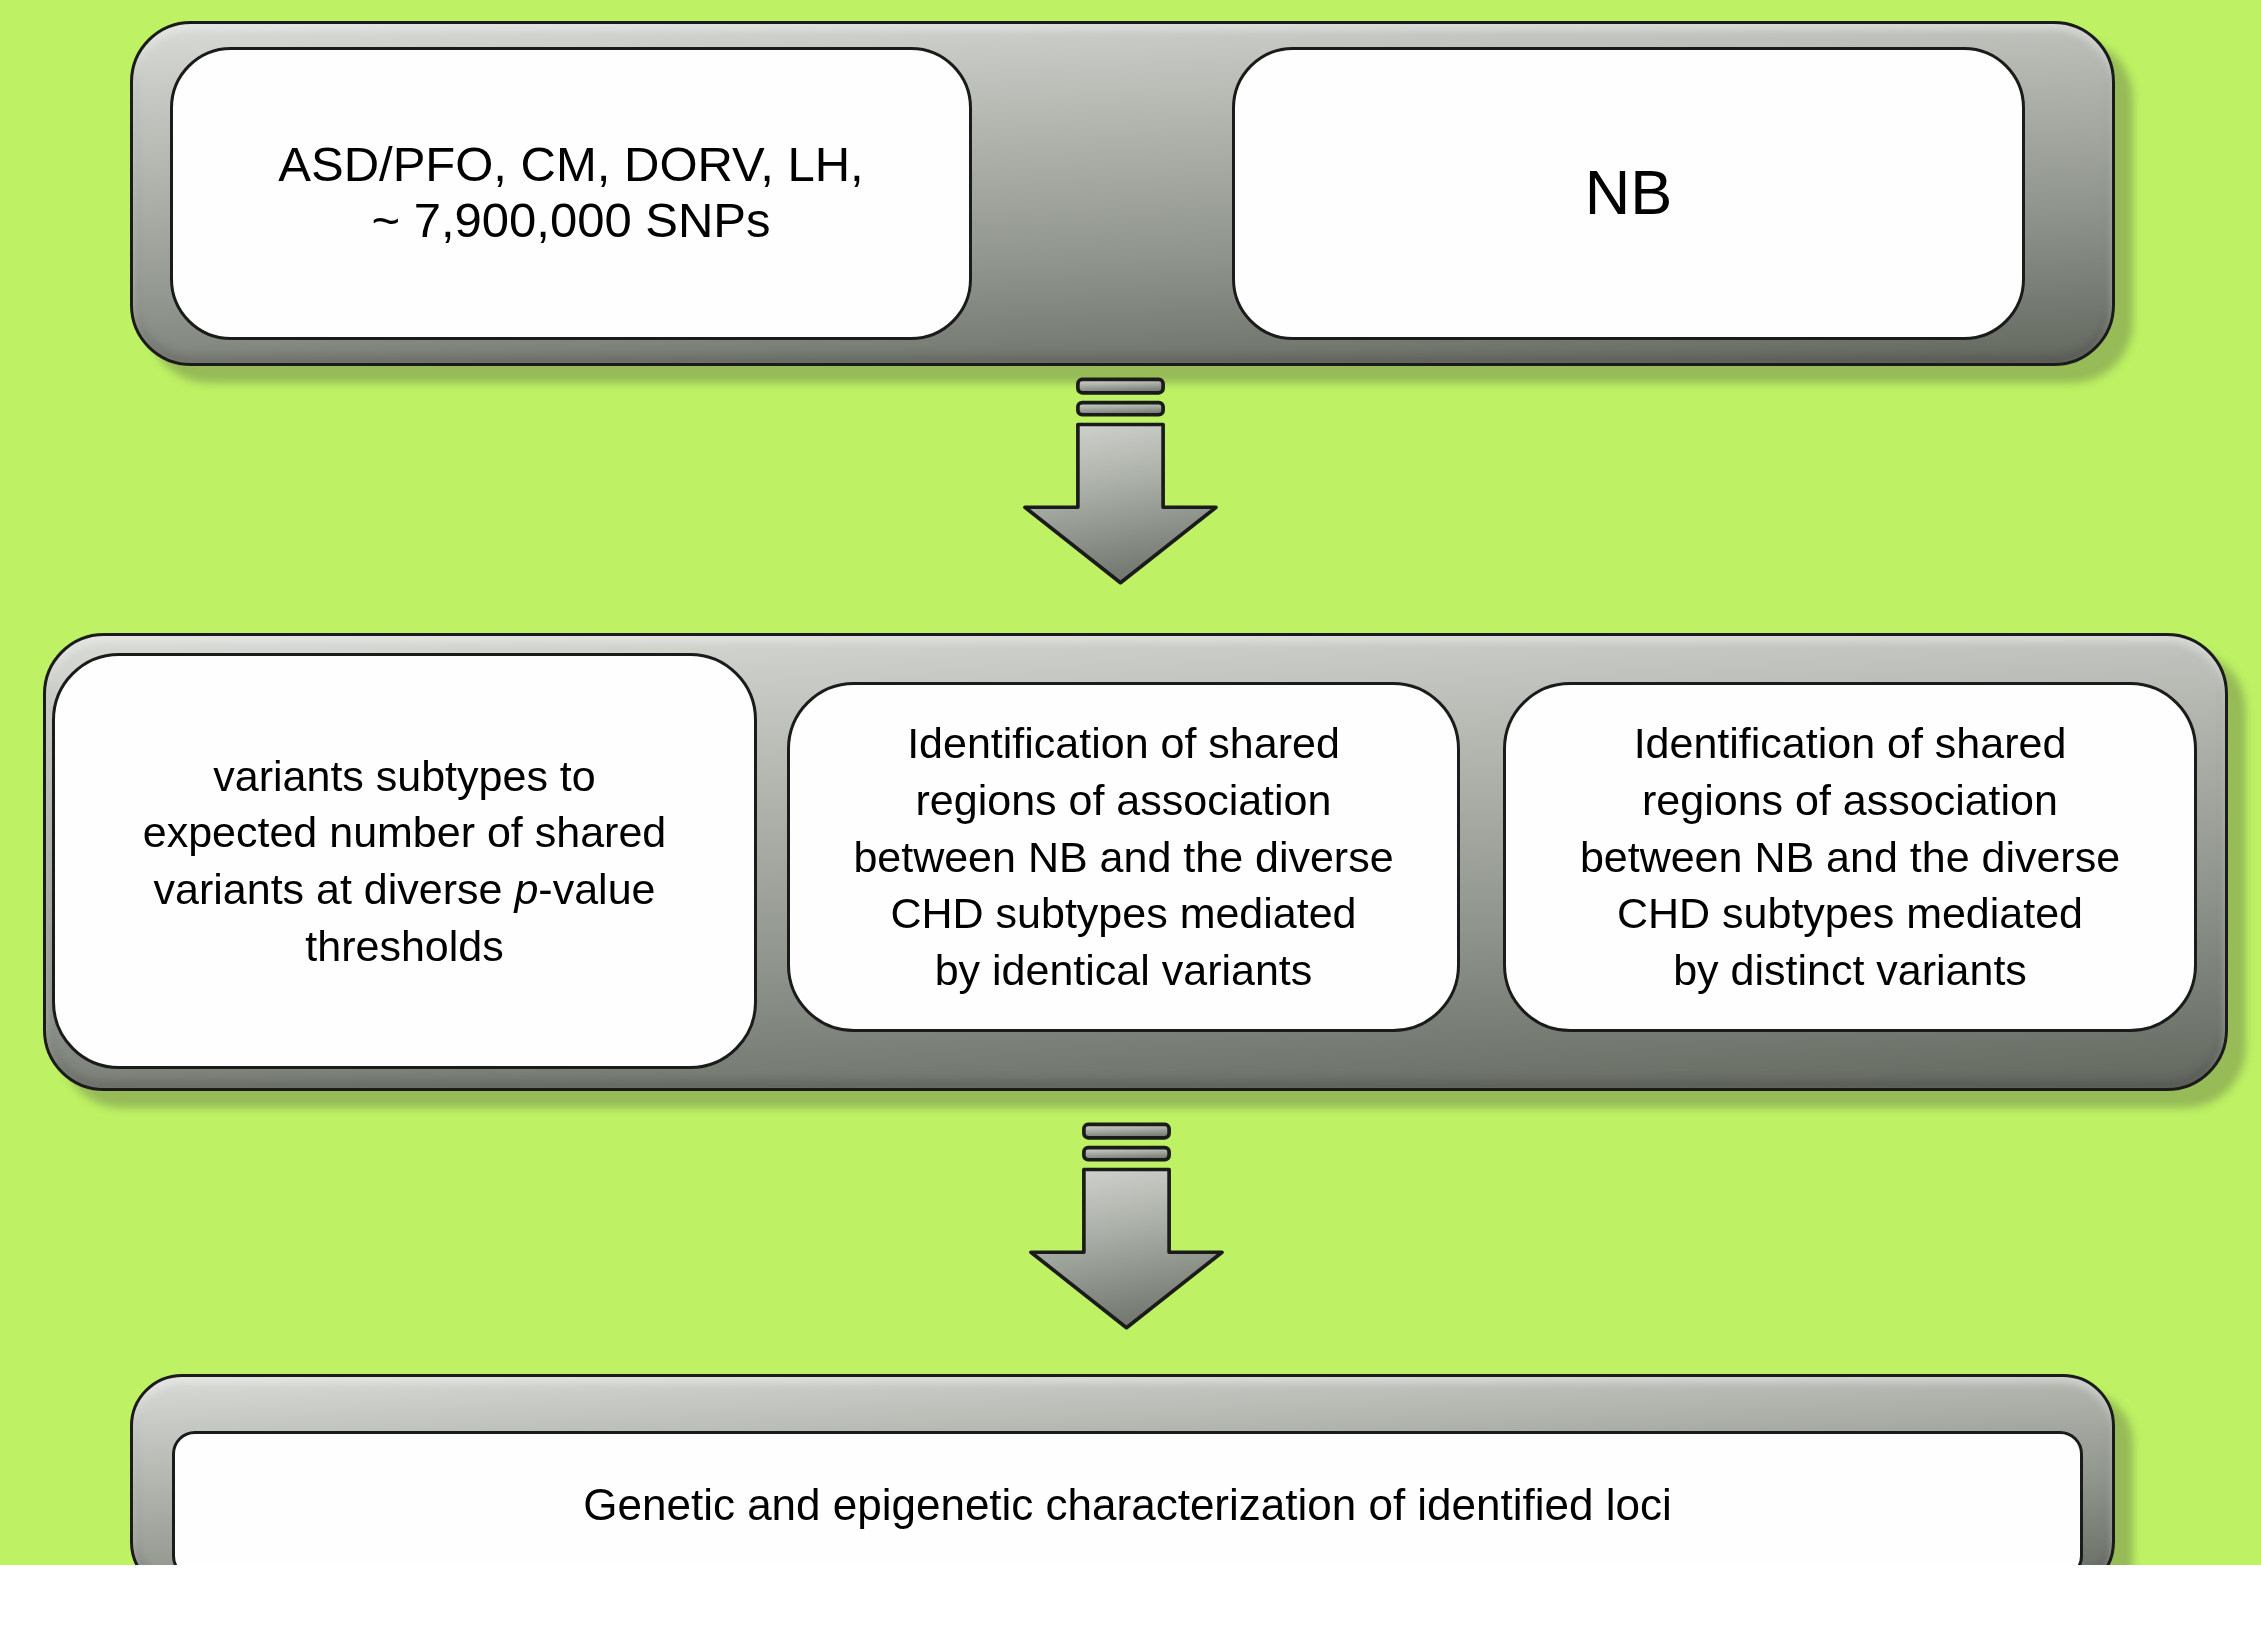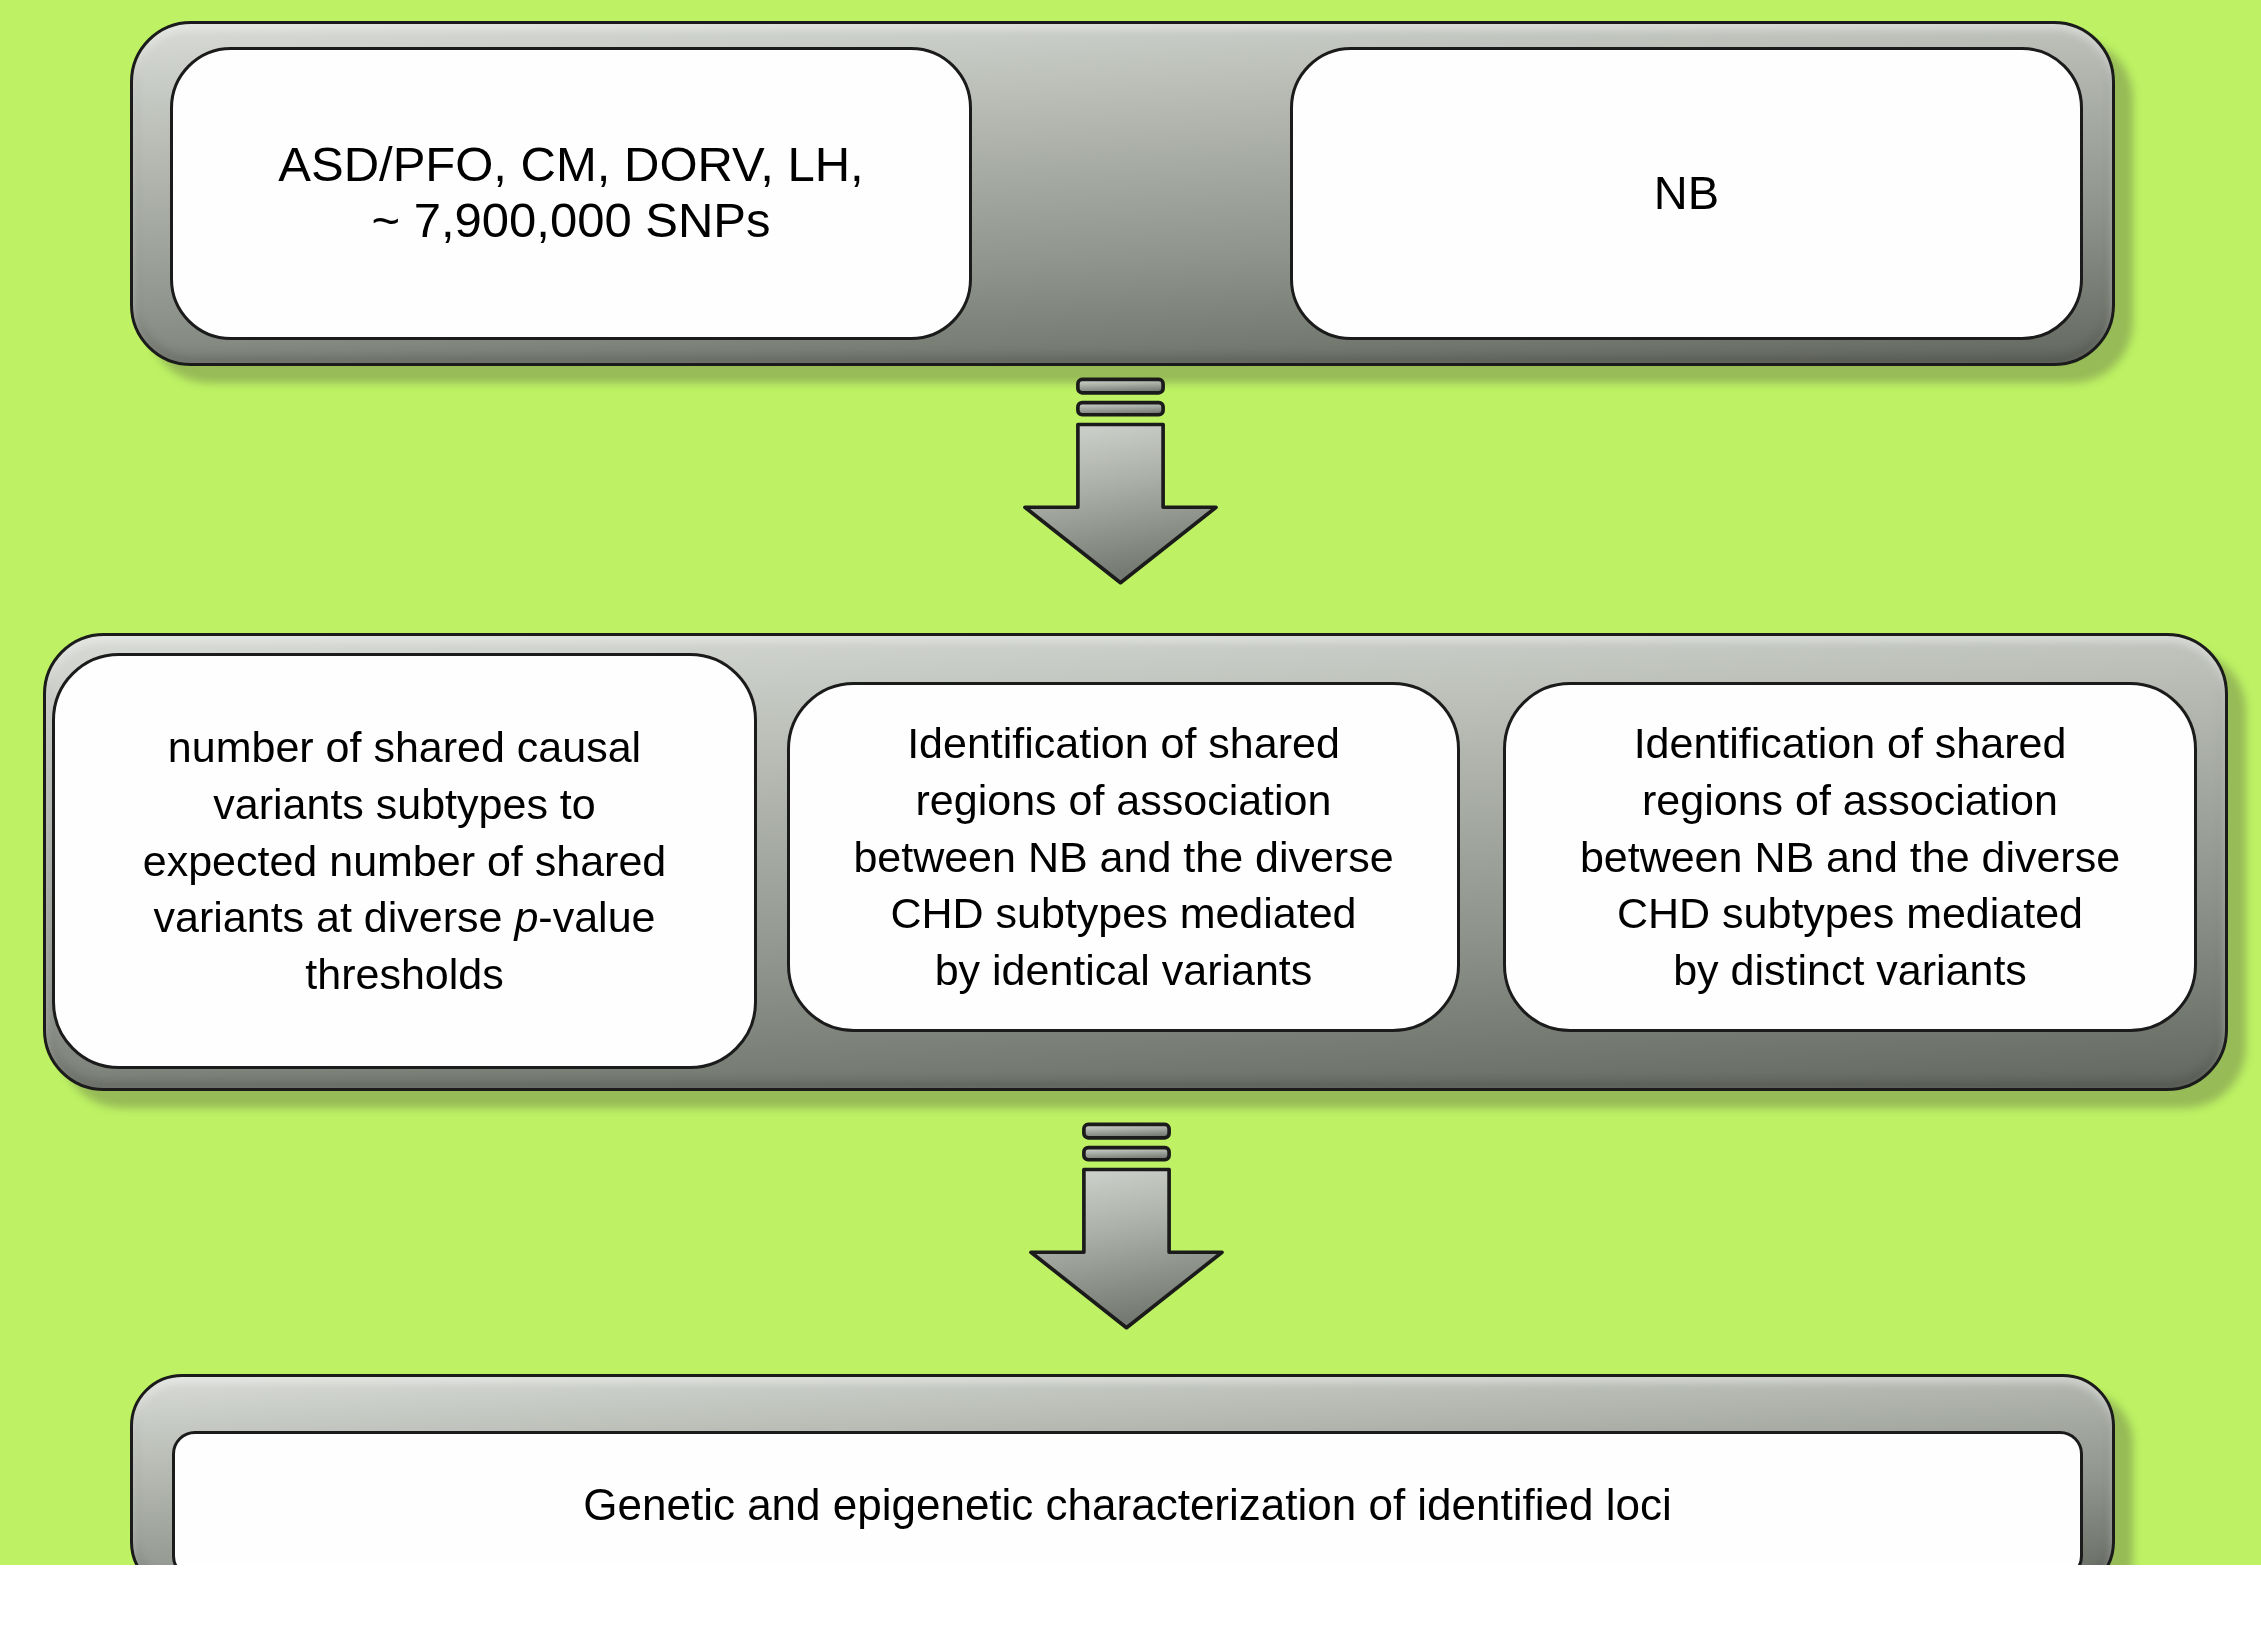--- a/index.html
+++ b/index.html
@@ -31,21 +31,21 @@
     background:#fefefe;
     border:3.7px solid #1b1b1b;
     border-radius:61px;
     display:flex;flex-direction:column;
     justify-content:center;align-items:center;
     text-align:center;
   }
   .wbox .line{display:block;white-space:nowrap;}
   
   .box-chd{left:37px;top:22.5px;width:796px;height:287px;font-size:49px;line-height:1.14;}
-  .box-nb{left:1157px;top:22.5px;width:787px;height:287px;font-size:47px;line-height:1.14;}
+  .box-nb{left:1099px;top:22.5px;width:787px;height:287px;font-size:63px;line-height:1.14;}
   
   .box-common{left:6px;top:17px;width:699px;height:410px;font-size:43px;line-height:1.32;border-radius:67px;}
   .box-identical{left:741px;top:46px;width:667px;height:344px;font-size:43px;line-height:1.32;border-radius:67px;}
   .box-distinct{left:1457px;top:46px;width:688px;height:344px;font-size:43px;line-height:1.32;border-radius:67px;}
   
   .box-loci{left:39px;top:30px;width:1905px;height:142px;font-size:44px;line-height:1.2;border-radius:23px;margin-top:24px;}
   
   .arrow{position:absolute;width:201px;height:210px;}
   .arrow-1{left:1020px;top:377px;}
   .arrow-2{left:1026px;top:1122px;}
@@ -74,21 +74,20 @@
         <stop offset="1" stop-color="#757a72"></stop>
       </linearGradient>
     </defs>
     <rect x="95" y="4" width="140" height="22" rx="7" fill="url(#arrowGrad1)" stroke="#1b1b1b" stroke-width="6"></rect>
     <rect x="95" y="42" width="140" height="20" rx="7" fill="url(#arrowGrad1)" stroke="#1b1b1b" stroke-width="6"></rect>
     <polygon points="95,78 235,78 235,214 322,214 165,338 8,214 95,214" fill="url(#arrowGrad1)" stroke="#1b1b1b" stroke-width="6" stroke-linejoin="round"></polygon>
   </svg>
 
   <section class="panel panel-middle">
     <div class="wbox box-common">
-      <span class="line">number of shared causal</span>
       <span class="line">variants subtypes to</span>
       <span class="line">expected number of shared</span>
       <span class="line"><span>variants at diverse</span> <span class="italic">p</span><span>-value</span></span>
       <span class="line">thresholds</span>
     </div>
     <div class="wbox box-identical">
       <span class="line">Identification of shared</span>
       <span class="line">regions of association</span>
       <span class="line">between NB and the diverse</span>
       <span class="line">CHD subtypes mediated</span>

